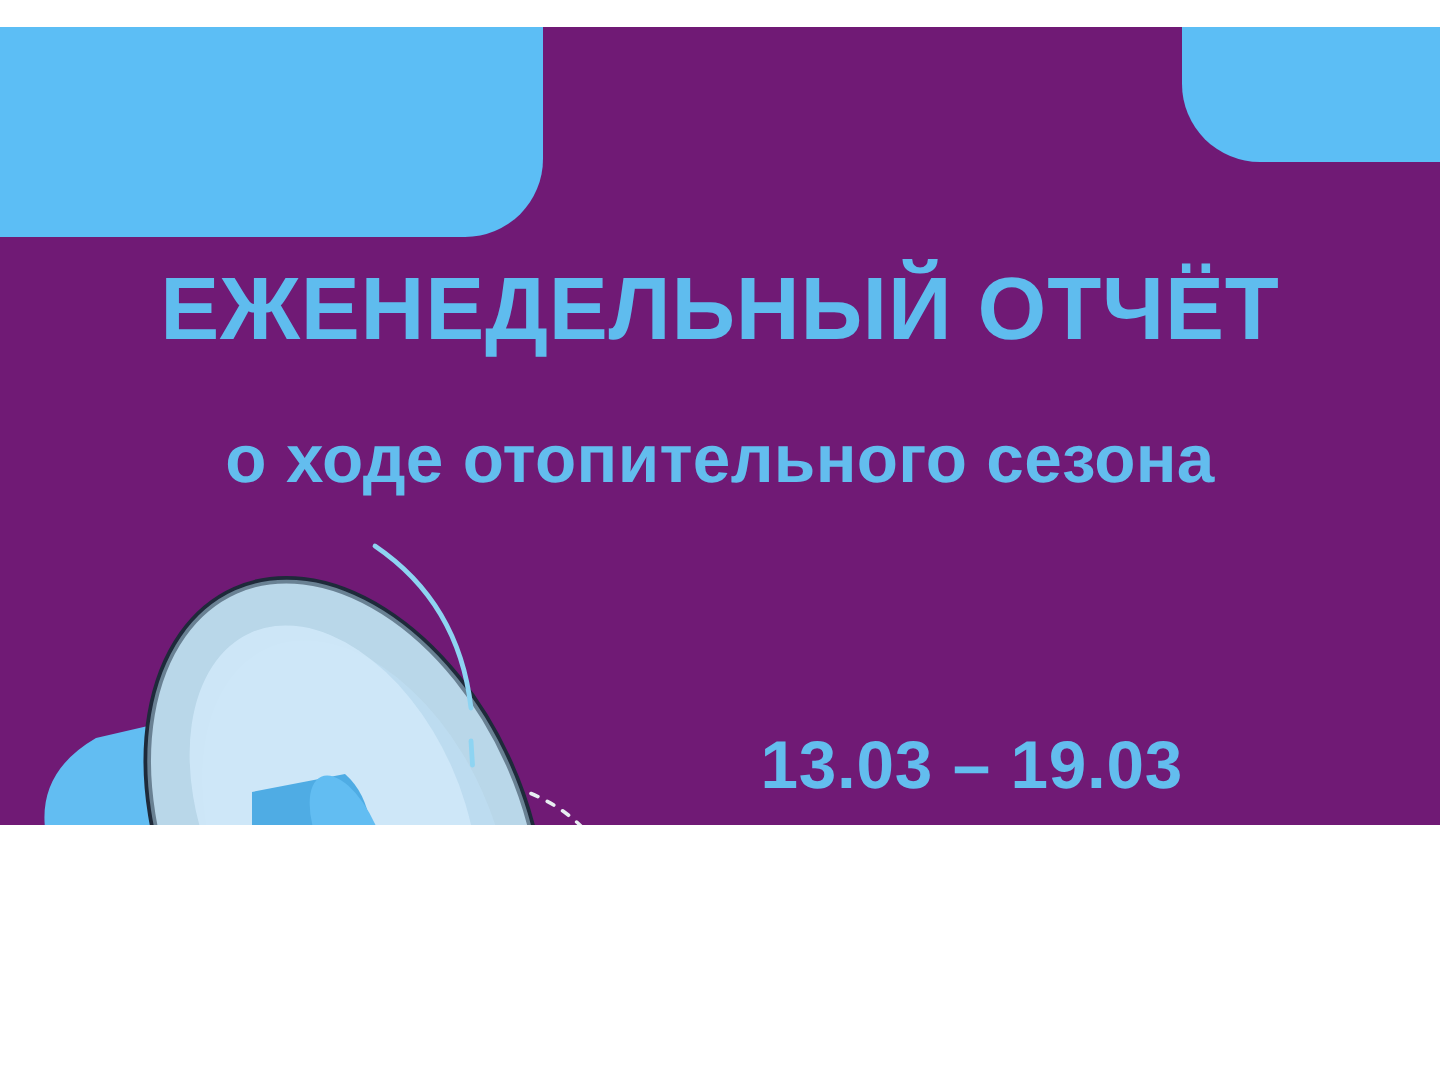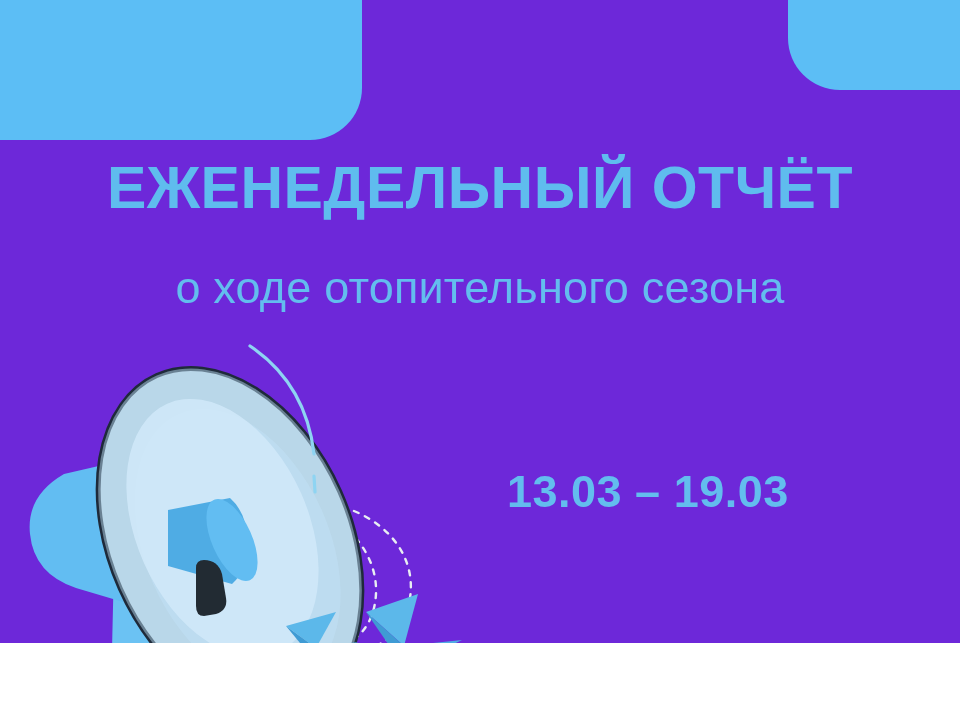--- a/index.html
+++ b/index.html
@@ -3,24 +3,25 @@
 <meta charset="utf-8">
 <style>
   html, body {
     margin: 0;
     padding: 0;
     background: #ffffff;
   }
   #slide {
     position: relative;
     width: 960px;
-    height: 643px;
+    height: 532px;
     overflow: hidden;
-    background: #6d28d9;
+    background: #701a75;
     font-family: "Liberation Sans", "DejaVu Sans", sans-serif;
+    margin-top: 18px;
   }
 
   
   .deco {
     position: absolute;
     background: #5CBEF5;
   }
   #deco-top-left {
     left: -60px;
     top: -60px;
@@ -57,21 +58,21 @@
     white-space: nowrap;
     line-height: 1.05;
   }
   #subtitle {
     position: absolute;
     left: 0;
     top: 264px;
     width: 960px;
     text-align: center;
     font-size: 45px;
-    font-weight: normal;
+    font-weight: bold;
     letter-spacing: 0.2px;
     color: #63BDEE;
     white-space: nowrap;
     line-height: 1.05;
   }
   #daterange {
     position: absolute;
     left: 507px;
     top: 468px;
     font-size: 45px;

